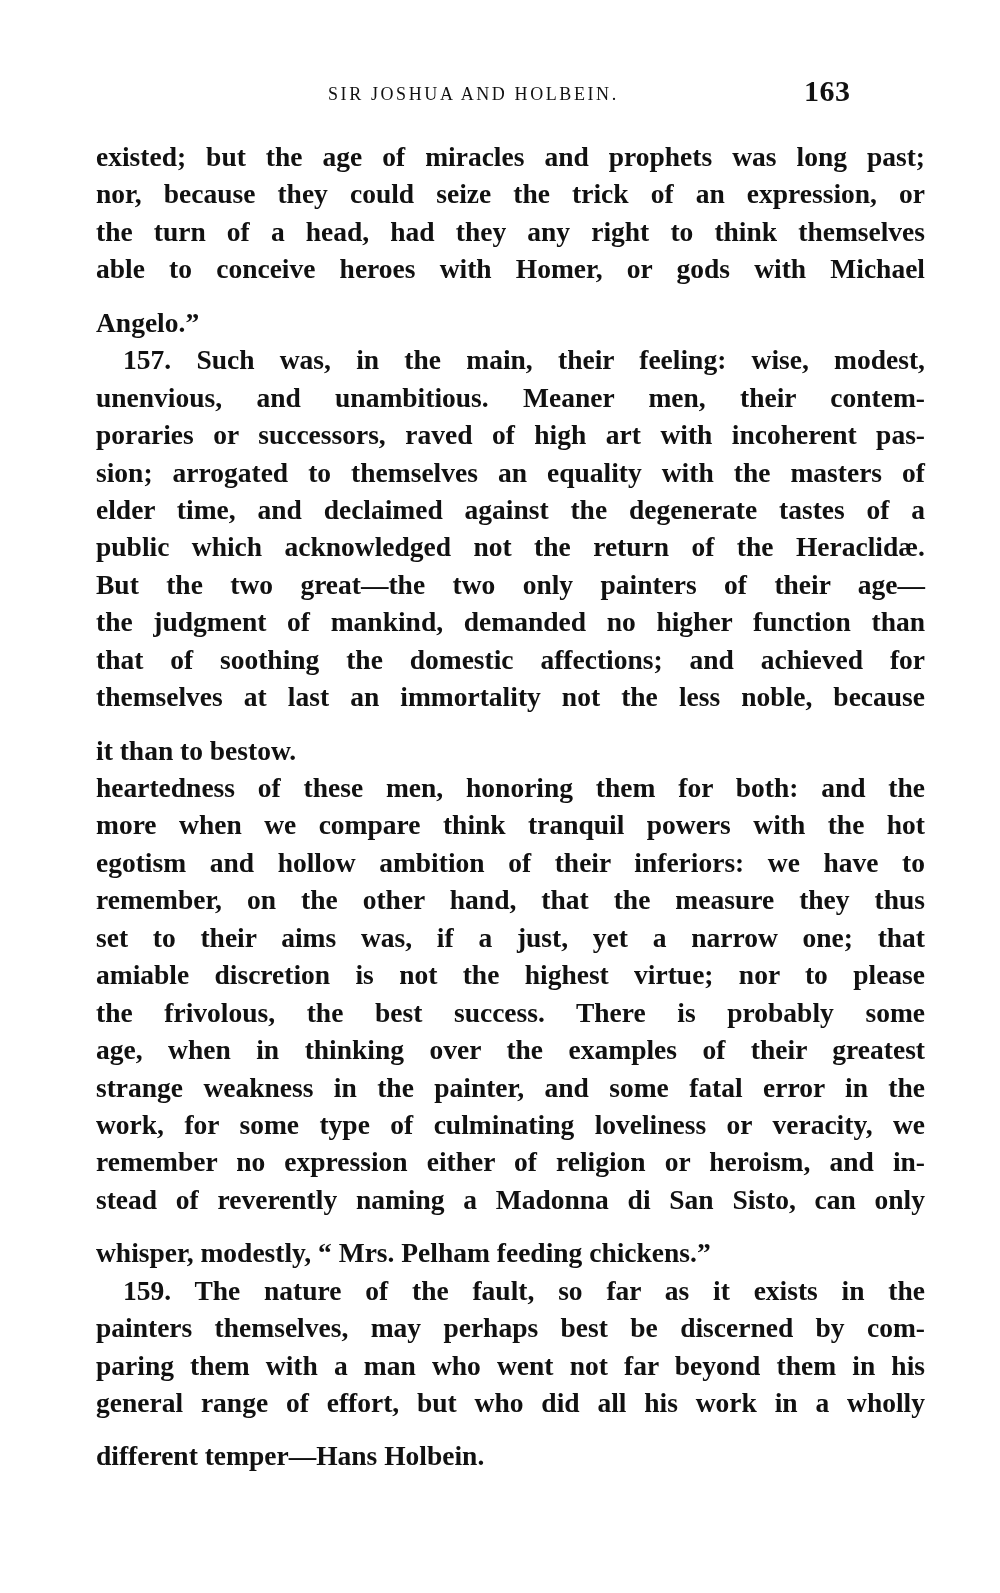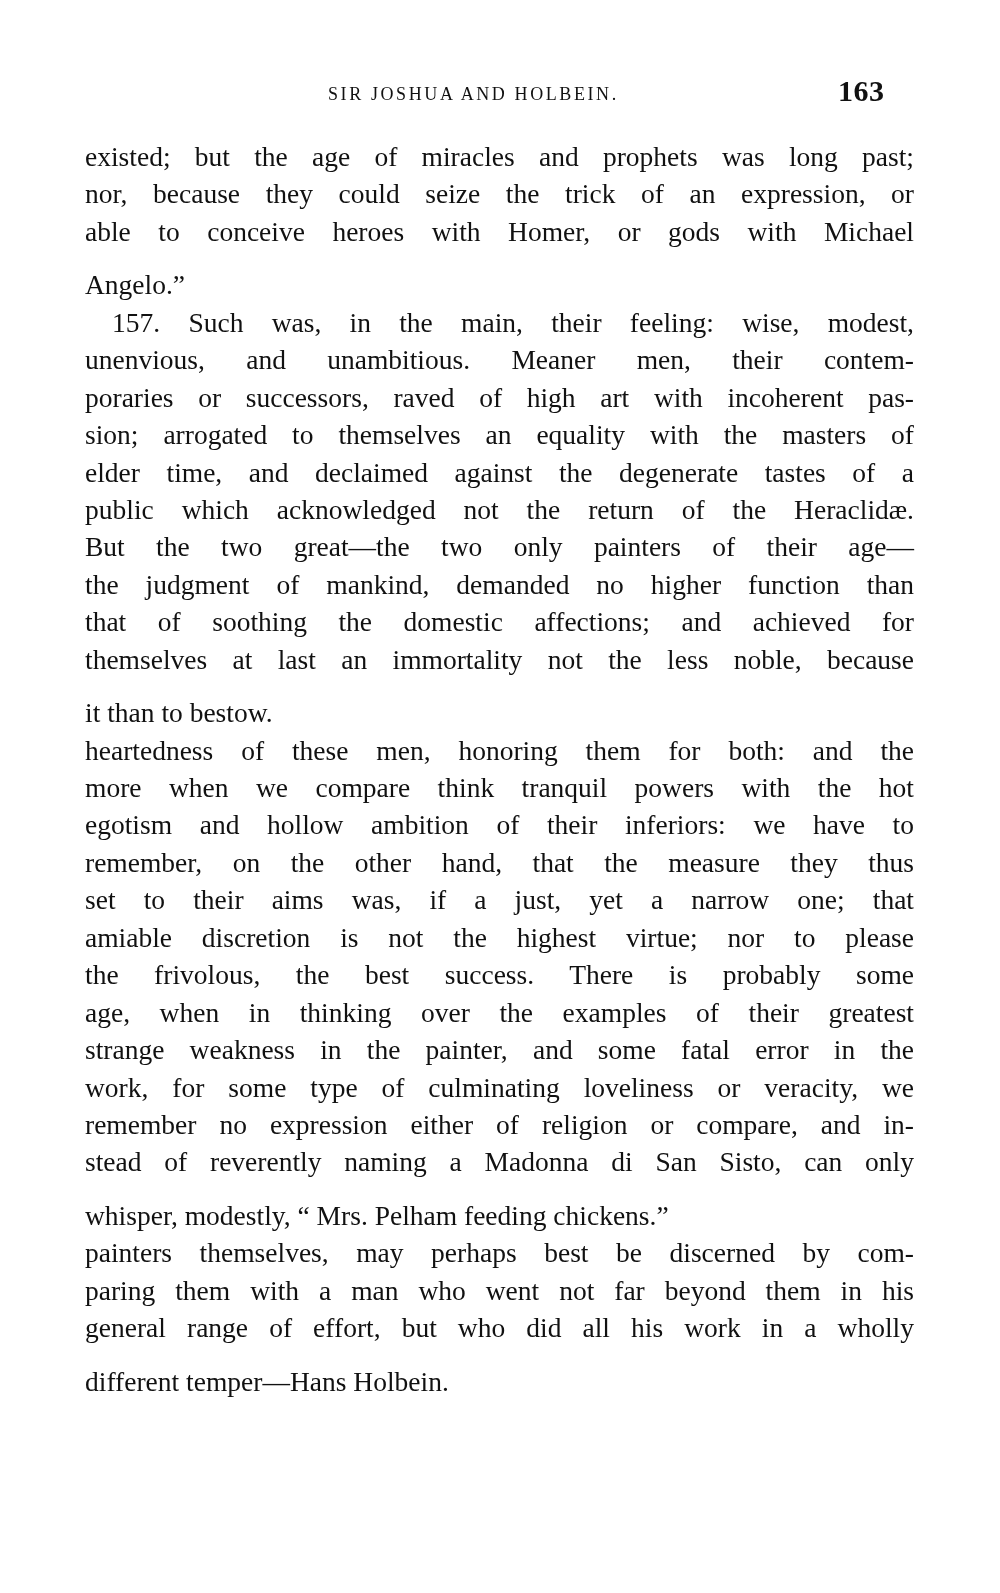--- a/index.html
+++ b/index.html
@@ -27,31 +27,32 @@
       left: 328px;
       top: 10px;
       font-size: 18px;
       letter-spacing: 2.6px;
       font-variant: small-caps;
       text-transform: uppercase;
       font-weight: normal;
     }
     .page-number {
       position: absolute;
-      left: 838px;
+      left: 804px;
       top: 0px;
       font-size: 30px;
       font-weight: bold;
       letter-spacing: 0.5px;
     }
     .body-text {
       position: absolute;
-      left: 85px;
+      left: 96px;
       top: 138px;
       width: 829px;
+      font-weight: bold;
     }
     .line {
       display: block;
       height: 37.45px;
       line-height: 37.45px;
       font-size: 27.5px;
       text-align: justify;
       text-align-last: justify;
       white-space: nowrap;
       overflow: visible;
@@ -70,20 +71,21 @@
 <div class="running-head">
   <span class="running-title">SIR JOSHUA AND HOLBEIN.</span>
   <span class="page-number">163</span>
 </div>
 
 <div class="body-text">
 
   <div>
     <span class="line">existed; but the age of miracles and prophets was long past;</span>
     <span class="line">nor, because they could  seize the trick of an expression, or</span>
+    <span class="line">the turn of a head, had they any right to think themselves</span>
     <span class="line">able to conceive heroes with Homer, or gods with Michael</span>
     <span class="line last">Angelo.”</span>
   </div>
 
   <div>
     <span class="line indent">157. Such was, in the main, their feeling: wise, modest,</span>
     <span class="line">unenvious, and unambitious.  Meaner men, their contem-</span>
     <span class="line">poraries or successors, raved of high art with incoherent pas-</span>
     <span class="line">sion; arrogated to themselves an equality with the masters of</span>
     <span class="line">elder time, and declaimed against the degenerate tastes of a</span>
@@ -99,24 +101,25 @@
     <span class="line">heartedness of these men, honoring them for both: and the</span>
     <span class="line">more when we compare think tranquil powers with the hot</span>
     <span class="line">egotism and hollow ambition of their inferiors: we have to</span>
     <span class="line">remember, on the other hand, that the measure they thus</span>
     <span class="line">set to their aims was, if a just, yet a narrow one; that</span>
     <span class="line">amiable discretion is not the highest virtue; nor to please</span>
     <span class="line">the frivolous, the best success.  There is probably some</span>
     <span class="line">age, when in thinking over the examples of their greatest</span>
     <span class="line">strange weakness in the painter, and some fatal error in the</span>
     <span class="line">work, for some type of culminating loveliness or veracity, we</span>
-    <span class="line">remember no expression either of religion or compare, and in-</span>
+    <span class="line">remember no expression either of religion or heroism, and in-</span>
     <span class="line">stead of reverently naming a Madonna di San Sisto, can only</span>
     <span class="line last">whisper, modestly, “ Mrs. Pelham feeding chickens.”</span>
   </div>
 
   <div>
+    <span class="line indent">159. The nature of the fault, so far as it exists in the</span>
     <span class="line">painters themselves, may perhaps best be discerned by com-</span>
     <span class="line">paring them with a man who went not far beyond them in his</span>
     <span class="line">general range of effort, but who did all his work in a wholly</span>
     <span class="line last">different temper—Hans Holbein.</span>
   </div>
 </div>
 
 </body></html>

